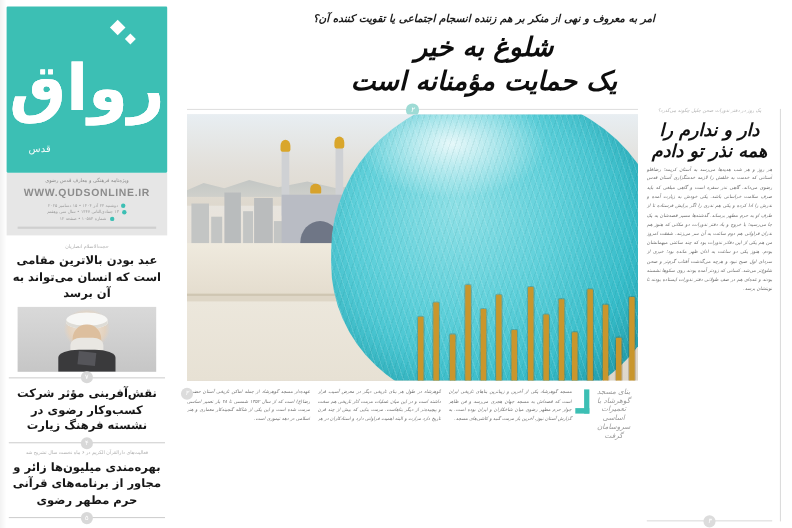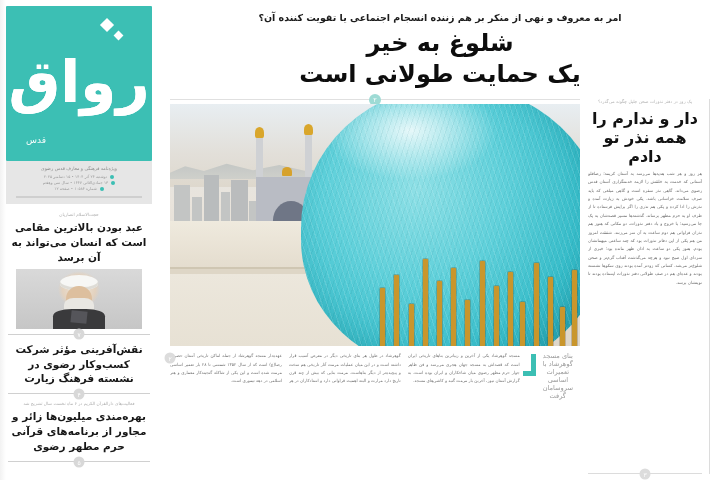--- a/index.html
+++ b/index.html
@@ -216,20 +216,21 @@
   }
 
   
   .main {
     flex: 1 1 auto;
     padding: 8px 10px 6px 10px;
     box-sizing: border-box;
     display: flex;
     flex-direction: column;
     border-left: 0;
+    font-style: italic;
   }
   .lead {
     text-align: center;
     padding: 4px 8px 2px;
   }
   .lead-kicker {
     font-size: 9.5px;
     font-weight: 700;
     color: #1c1c1c;
     letter-spacing: -.1px;
@@ -526,21 +527,21 @@
 <body>
 
 <div class="page">
 
   <div class="main">
 
     <div class="lead">
       <div class="lead-kicker">امر به معروف و نهی از منکر بر هم زننده انسجام اجتماعی یا تقویت کننده آن؟</div>
       <div class="lead-title">
         <span class="l1">شلوغ به خیر</span>
-        <span class="l2">یک حمایت طولانی است</span>
+        <span class="l2">یک حمایت مؤمنانه است</span>
       </div>
     </div>
 
     <div class="body-grid">
 
       <div class="col-left">
         <div class="col-kicker">یک روز در دفتر نذورات صحن جلیل چگونه می‌گذرد؟</div>
         <div class="col-headline">دار و ندارم را همه نذر تو دادم</div>
         <div class="col-body">هر روز و هر شب هدیه‌ها می‌رسد به آستان کریمه؛ رضاقلو آستانی که خدمت به خلقش را لازمه خدمتگزاری آستان قدس رضوی می‌داند. گاهی نذر سفره است و گاهی مبلغی که باید صرف سلامت خراسانی باشد. یکی خودش به زیارت آمده و نذرش را ادا کرده و یکی هم نذری را اگر برایش فرستاده تا از طرف او به حرم مطهر برساند. گذشته‌ها مسیر قصه‌شان به یک جا می‌رسید؛ با خروج و باد دفتر نذورات، دو مکانی که هنوز هم نذران فراوانی هم دوم ساعت به آن سر می‌زنند. شفقت امروز من هم یکی از این دفاتر نذورات بود که چند ساعتی میهمانشان بودم. هنوز یکی دو ساعت به اذان ظهر مانده بود؛ خبری از سردای اول صبح نبود و هرچه می‌گذشت آفتاب گرم‌تر و صحن شلوغ‌تر می‌شد. کسانی که زودتر آمده بودند روی سکوها نشسته بودند و عده‌ای هم در صف طولانی دفتر نذورات ایستاده بودند تا نوبتشان برسد.</div>
         <div class="col-foot">
@@ -638,20 +639,21 @@
 
     <div class="logo-box">
       <span class="logo-diamond"></span>
       <span class="logo-diamond two"></span>
       <span class="logo-wordmark">رواق</span>
       <span class="logo-sub">قدس</span>
     </div>
 
     <div class="mast-meta">
       <div class="mast-tagline">ویژه‌نامه فرهنگی و معارف قدس رضوی</div>
+      <div class="mast-url">WWW.QUDSONLINE.IR</div>
       <div class="mast-dates">
         <div class="mast-date-row">
           <span class="date-dot"></span>
           <span>دوشنبه ۲۴ آذر ۱۴۰۴  •  ۱۵ دسامبر ۲۰۲۵</span>
         </div>
         <div class="mast-date-row">
           <span class="date-dot"></span>
           <span>۱۳ جمادی‌الثانی ۱۴۴۷  •  سال سی‌ وهفتم</span>
         </div>
         <div class="mast-date-row">

